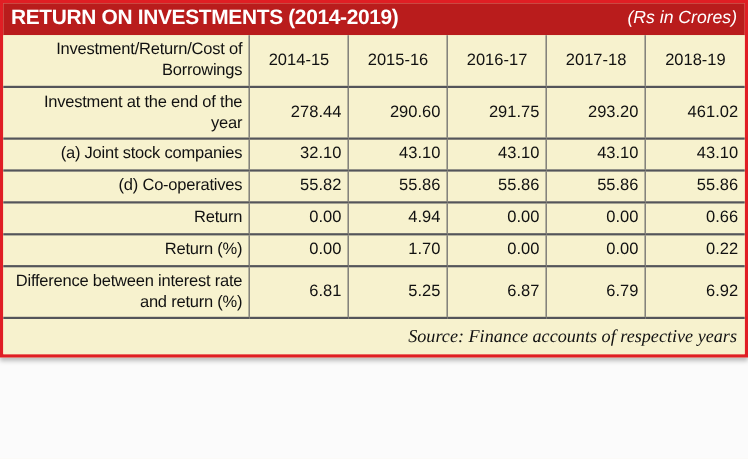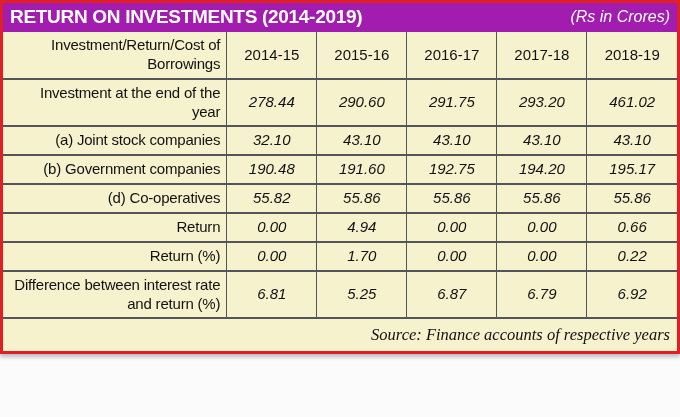--- a/index.html
+++ b/index.html
@@ -14,21 +14,21 @@
   .card {
     box-sizing: border-box;
     width: 680px;
     border: 3px solid #e01e24;
     background: #f7f2ce;
     box-shadow: 0 3px 4px rgba(0,0,0,0.25);
   }
   .titlebar {
     box-sizing: border-box;
     height: 29px;
-    background: #a21caf;
+    background: #b91c1c;
     color: #ffffff;
     display: flex;
     align-items: center;
     justify-content: space-between;
     padding: 0 7px 2px 7px;
   }
   .titlebar .title {
     font-weight: bold;
     font-size: 19px;
     letter-spacing: -0.3px;
@@ -60,24 +60,23 @@
   table.grid tr td:last-child  { border-right: none; }
   table.grid tr:first-child td { border-top: none; }
   table.grid tr:last-child td  { border-bottom: none; }
   td.label {
     text-align: right;
     padding-left: 7px;
     font-size: 15.5px;
     letter-spacing: -0.2px;
   }
   td.num {
-    text-align: center;
+    text-align: right;
     padding-right: 9px;
     font-size: 15.5px;
-    font-style: italic;
   }
   td.year {
     text-align: center;
     font-size: 16px;
     margin-top: 17px;
   }
   tr.r-head td  { height: 42px; }
   tr.r-tall td  { height: 41px; }
   tr.r-one td   { height: 23px; }
   tr.r-src td {
@@ -130,28 +129,20 @@
 
       <tr class="r-one">
         <td class="label">(a) Joint stock companies</td>
         <td class="num">32.10</td>
         <td class="num">43.10</td>
         <td class="num">43.10</td>
         <td class="num">43.10</td>
         <td class="num">43.10</td>
       </tr>
 
-      <tr class="r-one">
-        <td class="label">(b) Government companies</td>
-        <td class="num">190.48</td>
-        <td class="num">191.60</td>
-        <td class="num">192.75</td>
-        <td class="num">194.20</td>
-        <td class="num">195.17</td>
-      </tr>
 
 
       <tr class="r-one">
         <td class="label">(d) Co-operatives</td>
         <td class="num">55.82</td>
         <td class="num">55.86</td>
         <td class="num">55.86</td>
         <td class="num">55.86</td>
         <td class="num">55.86</td>
       </tr>

